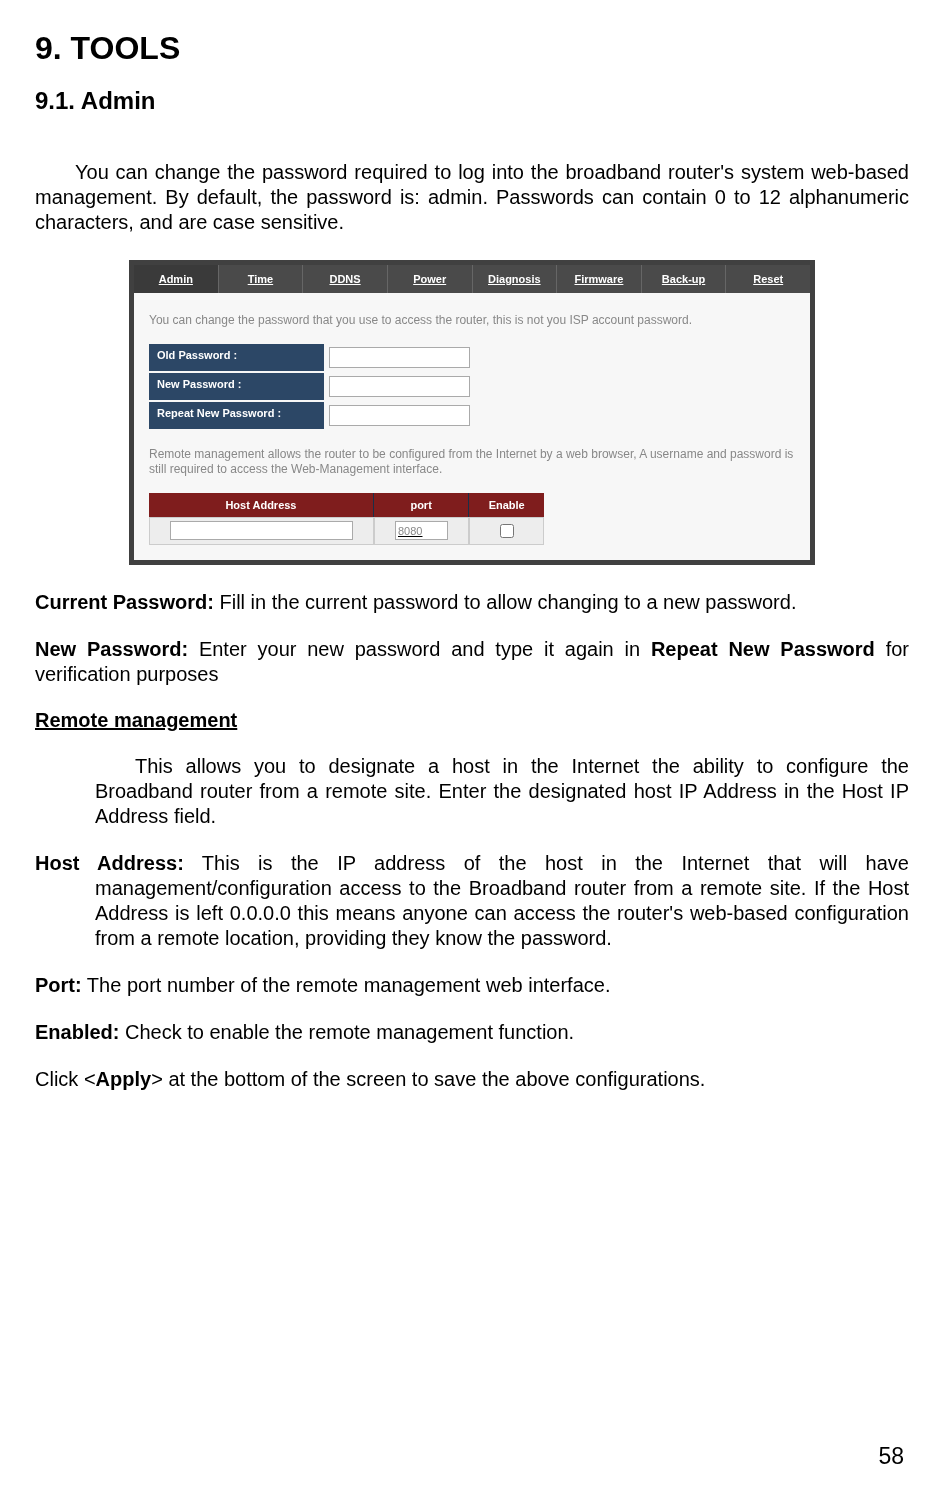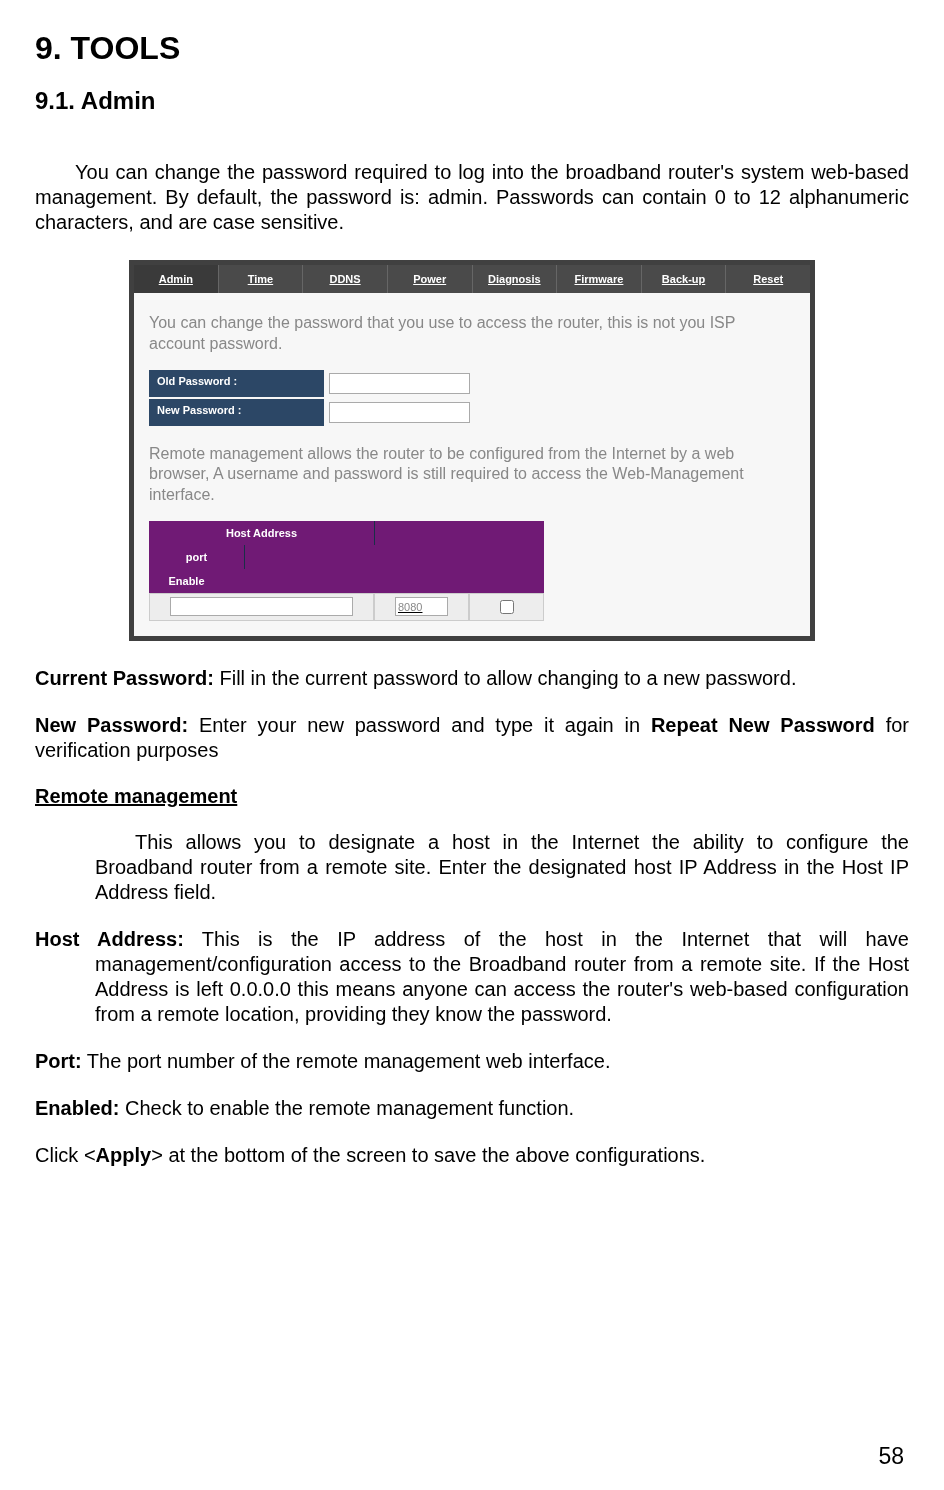--- a/index.html
+++ b/index.html
@@ -57,21 +57,21 @@
     background: #3a3a3a;
   }
   .tab:last-child {
     border-right: none;
   }
   .content {
     padding: 20px 15px 15px 15px;
   }
   .content p {
     color: #888;
-    font-size: 16px;
+    font-size: 12px;
     margin: 0 0 15px 0;
     line-height: 1.3;
   }
   .form-row {
     display: flex;
     margin-bottom: 2px;
   }
   .form-label {
     background: #2c4766;
     color: #fff;
@@ -85,23 +85,22 @@
     padding: 3px 5px;
   }
   .form-input input {
     width: 135px;
     border: 1px solid #aaa;
     height: 17px;
     background: #fff;
   }
   .table-header {
     display: flex;
-    background: #701a75;
+    background: #7f1d1d;
     margin-top: 5px;
-    flex-direction: column;
   }
   .th {
     color: #fff;
     font-weight: bold;
     text-align: center;
     font-size: 11px;
     padding: 6px 0;
     border-right: 1px solid #1a2f48;
   }
   .th:last-child { border-right: none; }
@@ -198,20 +197,24 @@
     <div class="tab">Reset</div>
   </div>
   <div class="content">
     <p>You can change the password that you use to access the router, this is not you ISP account password.</p>
     <div class="form-row">
       <div class="form-label">Old Password :</div>
       <div class="form-input"><input type="password" style=""></div>
     </div>
     <div class="form-row">
       <div class="form-label">New Password :</div>
+      <div class="form-input"><input type="password" style=""></div>
+    </div>
+    <div class="form-row">
+      <div class="form-label">Repeat New Password :</div>
       <div class="form-input"><input type="password" style=""></div>
     </div>
     <p style="margin-top:18px">Remote management allows the router to be configured from the Internet by a web browser, A username and password is still required to access the Web-Management interface.</p>
     <div style="width:395px">
       <div class="table-header">
         <div class="th th1">Host Address</div>
         <div class="th th2">port</div>
         <div class="th th3">Enable</div>
       </div>
       <div class="table-row">

